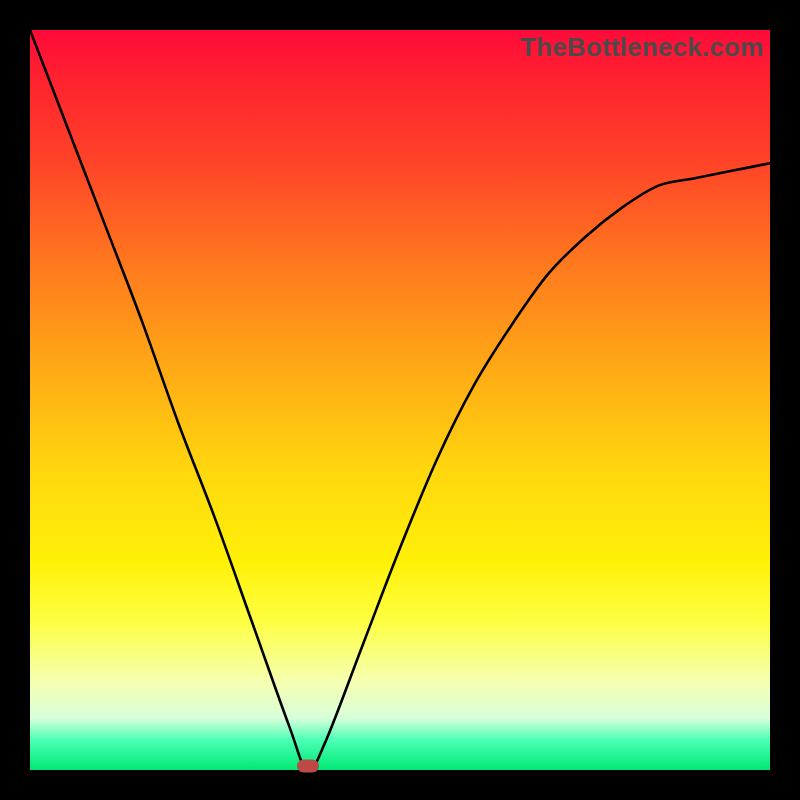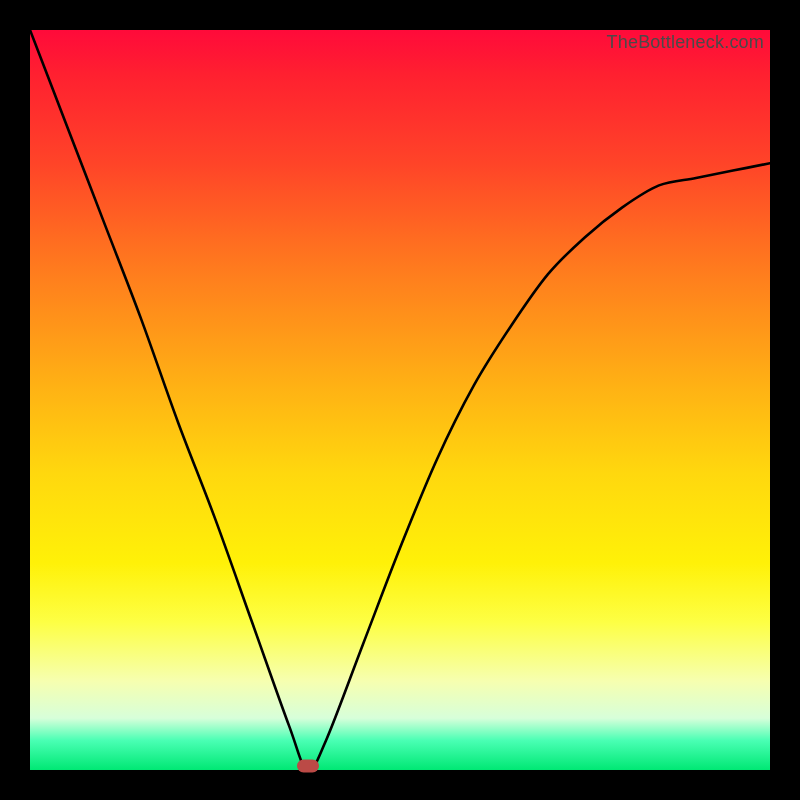--- a/index.html
+++ b/index.html
@@ -24,22 +24,22 @@
       #fdff44 80%,
       #f6ffb0 88%,
       #d7ffda 93%,
       #4affb4 96%,
       #00e874 100%);
   }
   .watermark {
     position: absolute;
     top: 2px; right: 6px;
     font-family: Arial, Helvetica, sans-serif;
-    font-size: 18px;
-    font-weight: 400;
+    font-size: 26px;
+    font-weight: 700;
     color: #4a4a4a;
     letter-spacing: 0.2px;
     user-select: none;
   }
   svg.curve {
     position: absolute;
     left: 0; top: 0;
     width: 740px; height: 740px;
   }
   .marker {

